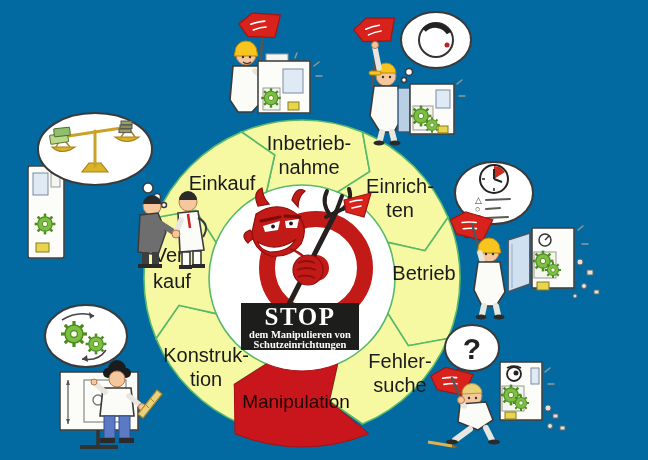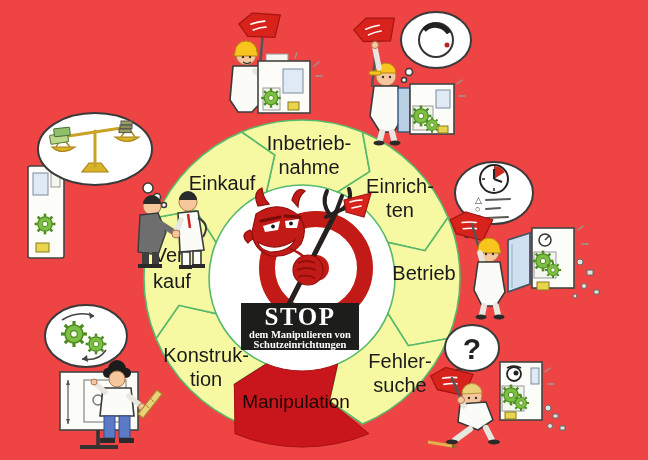--- a/index.html
+++ b/index.html
@@ -1,16 +1,16 @@
 <!DOCTYPE html>
 <html style="--segmentYellow: #f6f9a2; --segmentBorder: #58b96b; --manipulationRed: #c9161c; --devilRed: #c21b17; --flagRed: #d8231d; --stopBoxBlack: #1d1d1b; --gearGreen: #7cc043; --hardhatYellow: #f7c51e; --goldScale: #d9b426; --textBlack: #1a1a1a;"><head>
 <meta charset="utf-8">
 <style>
   html,body{margin:0;padding:0;background:#fff;}
-  #stage{position:relative;width:648px;height:460px;background:#ef4444;overflow:hidden;
+  #stage{position:relative;width:648px;height:460px;background:#0369a1;overflow:hidden;
          font-family:"Liberation Sans",sans-serif;}
   svg{display:block}
   .seg{fill:var(--segmentYellow);stroke:var(--segmentBorder);stroke-width:1.6;}
   .seg-manip{fill:var(--manipulationRed);stroke:#a80f12;stroke-width:1;}
   .seglabel{font-family:"Liberation Sans",sans-serif;font-size:20px;fill:var(--textBlack);text-anchor:middle;}
   .seglabel-m{font-family:"Liberation Sans",sans-serif;font-size:19px;fill:#200404;text-anchor:middle;}
   .stopbig{font-family:"Liberation Serif",serif;font-weight:bold;font-size:25px;fill:#fff;
            letter-spacing:1.5px;text-anchor:middle;}
   .stopsmall{font-family:"Liberation Serif",serif;font-weight:bold;font-size:10.5px;fill:#fff;text-anchor:middle;}
   .machine{fill:#fcfcf8;stroke:#444;stroke-width:1.6;}

